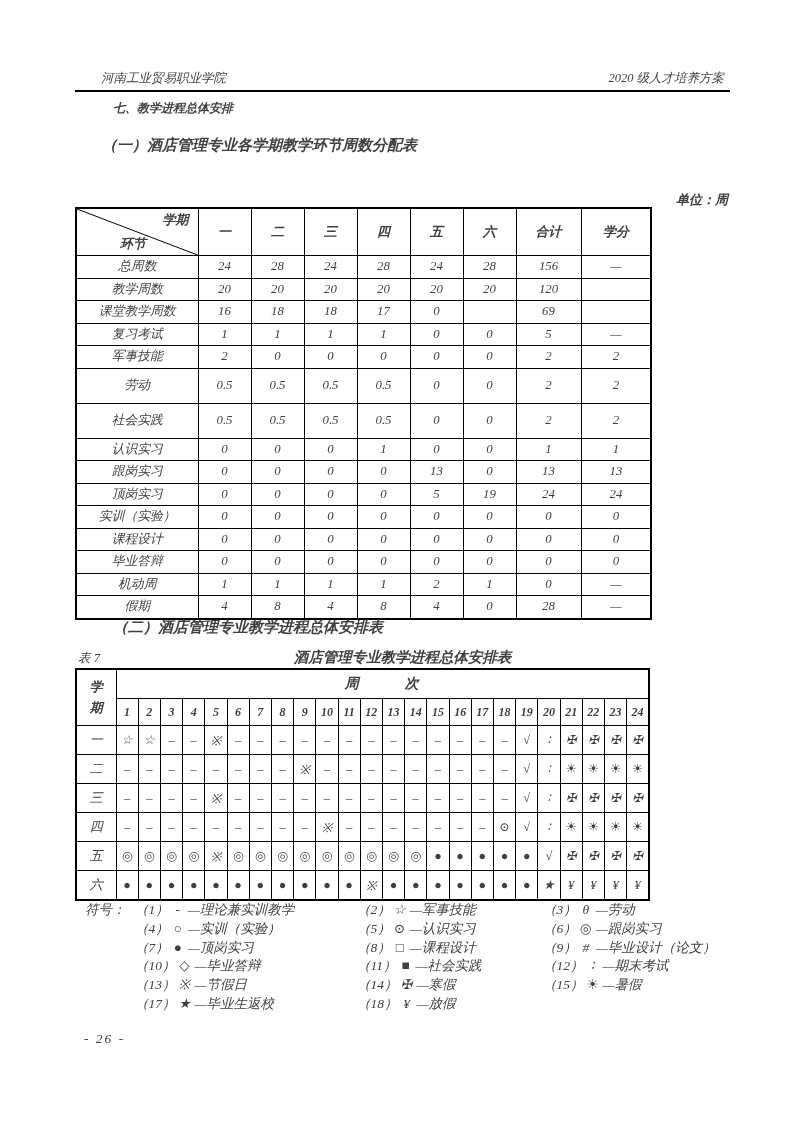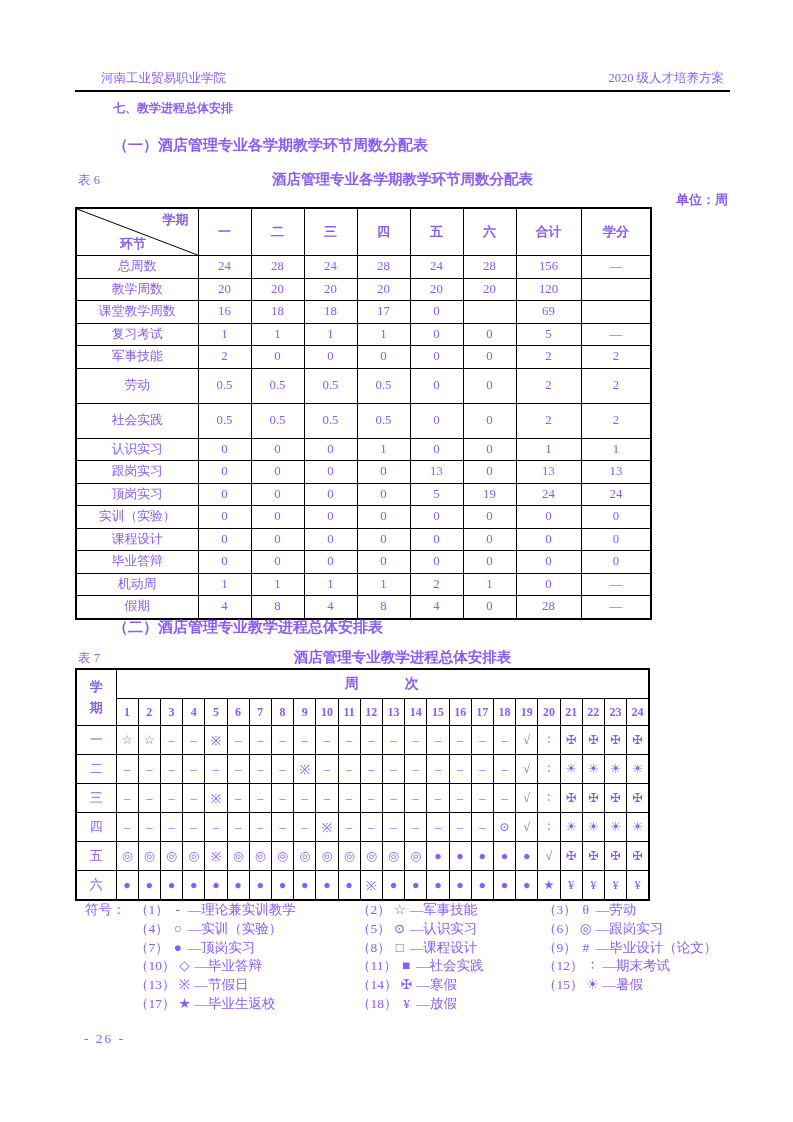--- a/index.html
+++ b/index.html
@@ -1,32 +1,33 @@
 <!DOCTYPE html>
 <html><head>
 <meta charset="utf-8">
 <style>
   html,body { margin:0; padding:0; background:#e8e8e8; }
   .page {
     position:relative; width:793px; height:1122px; margin:0 auto;
-    background:#ffffff; color:#8b5cf6;
+    background:#ffffff; color:#404040;
     font-family:"Liberation Serif","DejaVu Serif",serif;
     overflow:hidden;
+    font-style:italic;
   }
   .abs { position:absolute; left:75px; width:655px; }
 
   
   .runhead { top:70px; display:flex; justify-content:space-between; font-size:12.5px; padding:0 2px; box-sizing:border-box; }
   .runhead .left { padding-left:24px; }
   .runhead .right { padding-right:4px; }
   .headrule { top:90px; border-bottom:2.5px solid #000; }
 
   .h1 { top:100px; left:113px; width:600px; font-size:12px; font-weight:bold; }
   .h2 { font-size:15px; font-weight:bold; }
-  .h2a { top:136px; left:113px; width:600px; }
+  .h2a { top:136px; left:102px; width:600px; }
   .h2b { top:618px; left:113px; width:600px; }
 
   .caprow { position:absolute; left:75px; width:655px; font-size:13px; }
   .cap6 { top:170px; } .cap7 { top:648px; }
   .caprow .tlabel { position:absolute; left:3px; top:2px; font-size:12.5px; }
   .caprow .ttitle { display:block; text-align:center; font-size:14.5px; font-weight:bold; }
   .unitrow { top:191px; text-align:right; font-weight:bold; font-size:13px; padding-right:2px; box-sizing:border-box; }
 
   table { border-collapse:collapse; table-layout:fixed; width:575px; background:#fff; }
   th,td { border:1px solid #000; text-align:center; vertical-align:middle; padding:0; font-weight:normal; overflow:hidden; }
@@ -65,24 +66,20 @@
 
   <div class="abs runhead">
     <span class="left">河南工业贸易职业学院</span>
     <span class="right">2020 级人才培养方案</span>
   </div>
   <div class="abs headrule"></div>
 
   <div class="abs h1">七、教学进程总体安排</div>
   <div class="abs h2 h2a">（一）酒店管理专业各学期教学环节周数分配表</div>
 
-  <div class="caprow cap6">
-    <span class="tlabel">表 6</span>
-    <span class="ttitle">酒店管理专业各学期教学环节周数分配表</span>
-  </div>
   <div class="abs unitrow">单位：周</div>
 
   <div class="abs t6wrap">
     <table class="t6">
       <colgroup>
         <col style="width:122px">
         <col style="width:53px">
           <col style="width:53px">
           <col style="width:53px">
         <col style="width:53px">

